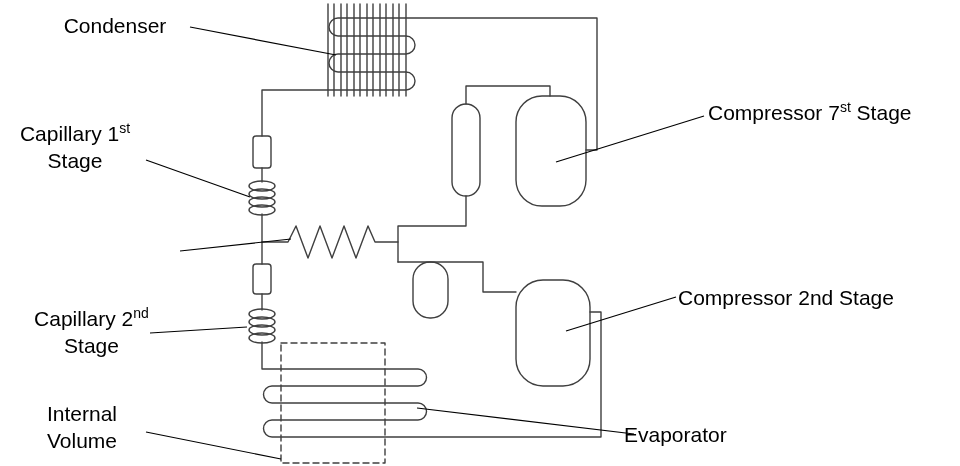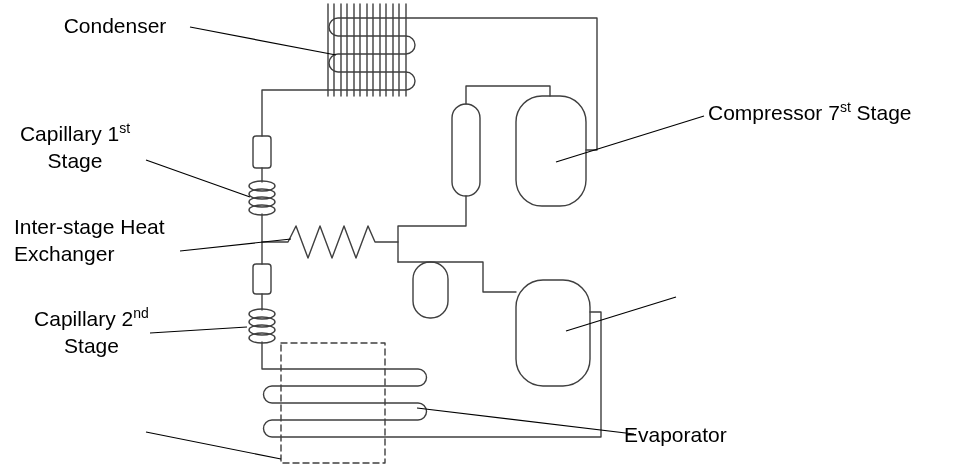--- a/index.html
+++ b/index.html
@@ -73,33 +73,36 @@
 
   <div class="lbl center" style="left:40px;top:13px;width:150px;">
     <span>Condenser</span>
   </div>
 
   <div class="lbl center" style="left:0px;top:121px;width:150px;">
     <span>Capillary 1</span><sup>st</sup><br>
     <span>Stage</span>
   </div>
 
-  <div class="lbl" style="left:14px;top:214px;">
-    <span>Inter-stage Heat</span><br>
-    <span>Exchanger</span>
-  </div>
 
   <div class="lbl center" style="left:14px;top:306px;width:155px;">
     <span>Capillary 2</span><sup>nd</sup><br>
     <span>Stage</span>
   </div>
 
+  <div class="lbl center" style="left:22px;top:401px;width:120px;">
+    <span>Internal</span><br>
+    <span>Volume</span>
+  </div>
 
   <div class="lbl" style="left:708px;top:100px;">
     <span>Compressor 7</span><sup>st</sup><span class="post"> Stage</span>
   </div>
 
+  <div class="lbl" style="left:678px;top:285px;">
+    <span>Compressor 2nd Stage</span>
+  </div>
 
   <div class="lbl" style="left:624px;top:422px;">
     <span>Evaporator</span>
   </div>
 
 </div>
 
 </body></html>

